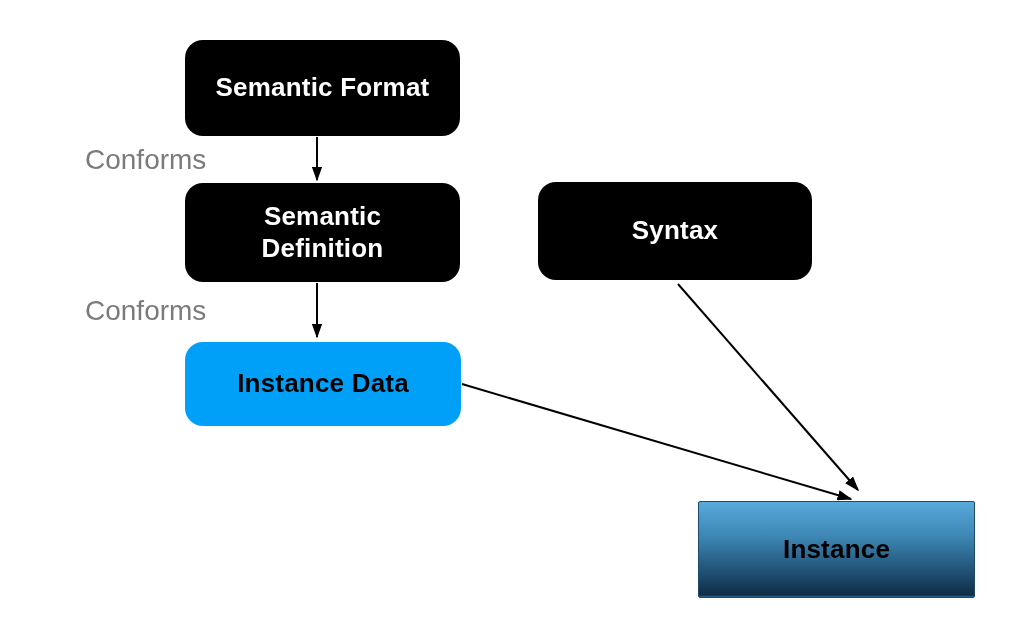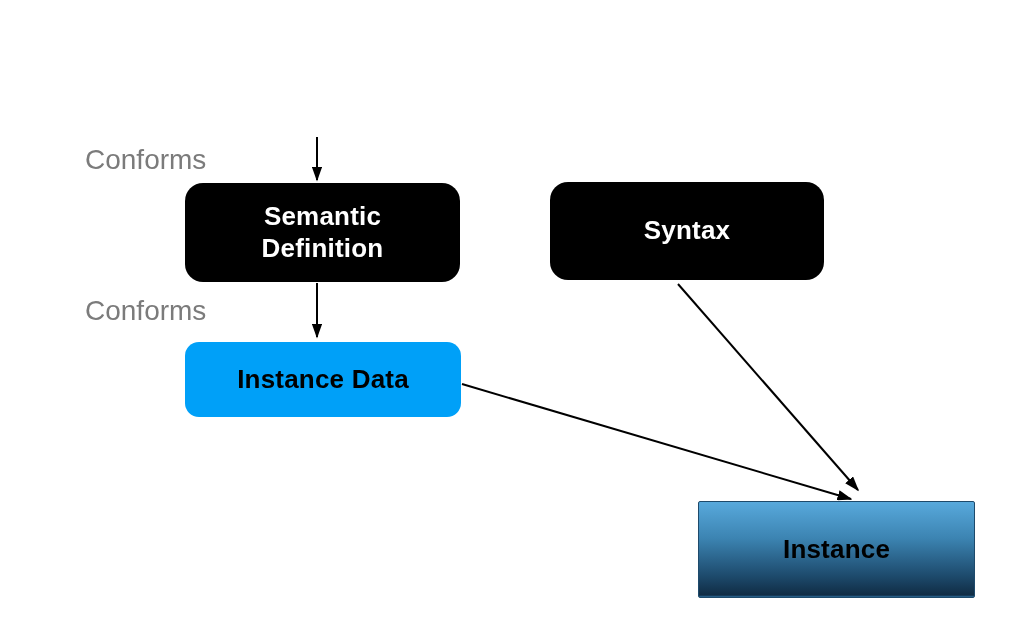--- a/index.html
+++ b/index.html
@@ -55,22 +55,22 @@
       #3c84b2 38%,
       #1d4a6c 78%,
       var(--payload-bottom, #102c44) 98%,
       #2e6e9c 100%);
     color: #000000;
     border: 1px solid #1e4a6b;
     border-radius: 2px;
   }
   .node-semantic-format   { left: 185px; top: 40px;  width: 275px; height: 96px; }
   .node-semantic-definition{ left: 185px; top: 183px; width: 275px; height: 99px; padding: 0 55px; }
-  .node-syntax            { left: 538px; top: 182px; width: 274px; height: 98px; margin-left: 12px; }
-  .node-instance-data     { left: 185px; top: 342px; width: 276px; height: 75px; border-radius: 14px; }
+  .node-syntax            { left: 538px; top: 182px; width: 274px; height: 98px; }
+  .node-instance-data     { left: 185px; top: 342px; width: 276px; height: 84px; }
   .node-payload           { left: 698px; top: 501px; width: 277px; height: 97px; }
   .edge-label {
     position: absolute;
     left: 85px;
     font-size: 28px;
     font-weight: 400;
     color: var(--label-gray, #7b7b7b);
     white-space: nowrap;
   }
   .edge-label-1 { top: 144px; }
@@ -86,20 +86,23 @@
       <marker id="ah" viewBox="0 0 10 7" markerWidth="7.5" markerHeight="5.25" refX="9" refY="3.5" orient="auto" markerUnits="strokeWidth">
         <path d="M0,0 L10,3.5 L0,7 Z" fill="#000000"></path>
       </marker>
     </defs>
     <line x1="317" y1="137" x2="317" y2="180" marker-end="url(#ah)"></line>
     <line x1="317" y1="283" x2="317" y2="337" marker-end="url(#ah)"></line>
     <line x1="462" y1="384" x2="851" y2="499" marker-end="url(#ah)"></line>
     <line x1="678" y1="284" x2="858" y2="490" marker-end="url(#ah)"></line>
   </svg>
 
+  <div class="node node-black node-semantic-format">
+    <span>Semantic Format</span>
+  </div>
 
   <div class="edge-label edge-label-1">Conforms</div>
 
   <div class="node node-black node-semantic-definition">
     <span>Semantic Definition</span>
   </div>
 
   <div class="edge-label edge-label-2">Conforms</div>
 
   <div class="node node-black node-syntax">

